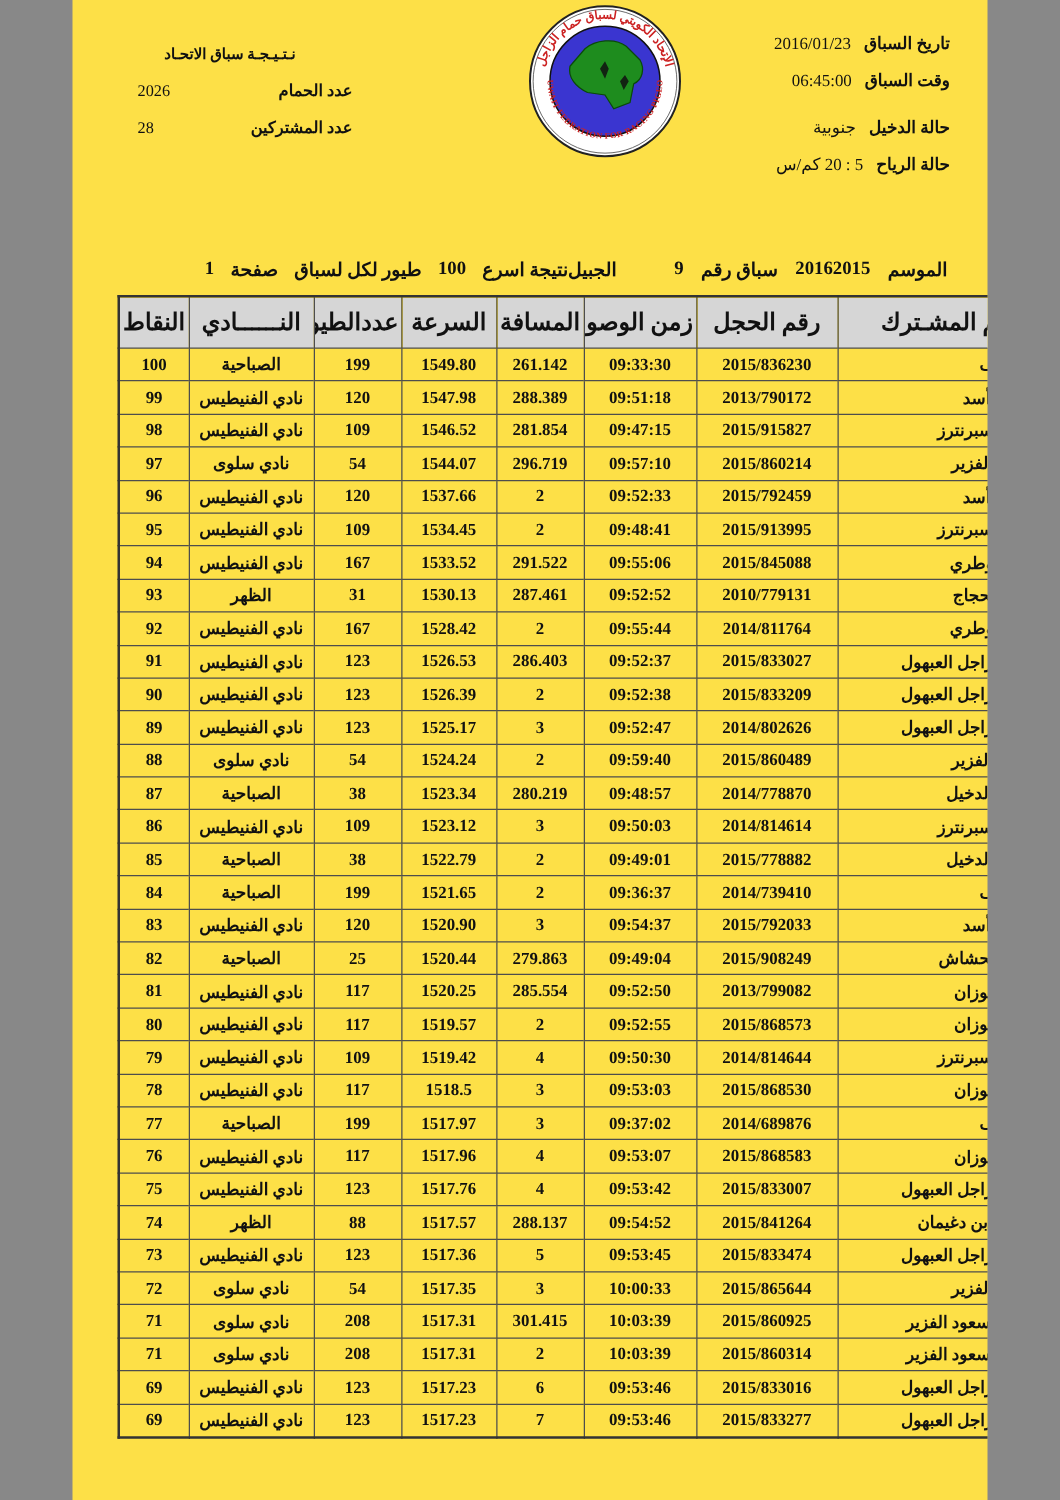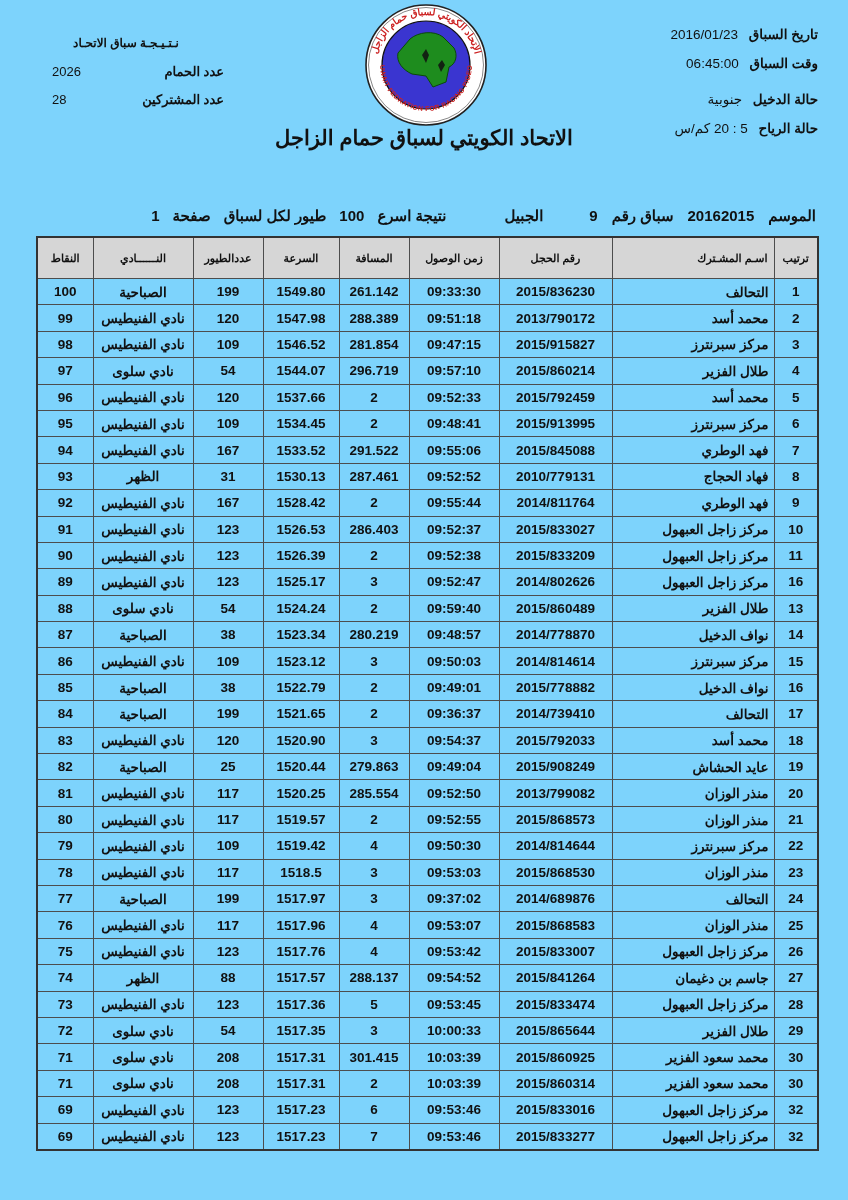--- a/index.html
+++ b/index.html
@@ -1,19 +1,19 @@
 <!DOCTYPE html>
 <html lang="ar"><head>
 <meta charset="utf-8">
 <style>
   html,body { margin:0; padding:0; background:#888; }
   .page {
-    position:relative; width:848px; height:1200px; margin:0 auto;
-    background:#7dd3fc; overflow:hidden;
-    font-family:Liberation Sans, sans-serif;
+    position:relative; width:732px; height:1200px; margin:0 auto;
+    background:#fde047; overflow:hidden;
+    font-family:Liberation Serif, serif;
     color:#111;
   }
 
   
   .meta-right {
     position:absolute; top:26px; right:30px; direction:rtl; text-align:right;
     font-size:13.5px;
   }
   .meta-right .line { margin-bottom:13px; white-space:nowrap; }
   .meta-right .lbl { font-weight:bold; }
@@ -42,35 +42,35 @@
     font-size:13.5px; font-weight:bold; direction:rtl; white-space:nowrap;
   }
 
   
   .seasonbar {
     position:absolute; top:207px; right:32px; left:36px; direction:rtl;
     display:flex; align-items:center; font-size:15px; font-weight:bold; white-space:nowrap;
   }
   .seasonbar .grp { display:flex; gap:14px; }
   .seasonbar .g1 { margin-left:46px; }
-  .seasonbar .loc { margin-left:58px; }
+  .seasonbar .loc { }
   .seasonbar .g3 { gap:13px; }
 
   
   .results {
     position:absolute; top:236px; left:36px;
     border-collapse:collapse; table-layout:fixed; width:781px;
     direction:rtl;
     border:2px solid #333;
   }
   .results th, .results td {
     border:1px solid #4d4d4d; overflow:hidden; white-space:nowrap; padding:0 2px;
   }
   .results th {
-    background:#d6d6d6; font-weight:bold; font-size:11px; height:40px; text-align:center;
+    background:#d6d6d6; font-weight:bold; font-size:19px; height:40px; text-align:center;
   }
   .results td { height:25.4px; font-size:13.5px; font-weight:bold; text-align:center; }
   .results td.name-cell { text-align:right; padding-right:5px; }
   .results th.h-name { text-align:right; padding-right:6px; letter-spacing:1px; }
 </style>
 </head>
 <body>
 
 <div class="page">
 
@@ -114,21 +114,20 @@
     <path id="arcTop" d="M 12,62 A 50,50 0 0 1 112,62" fill="none"></path>
     <path id="arcBot" d="M 16,62 A 46,46 0 0 0 108,62" fill="none"></path>
     <text font-size="9.5" font-weight="bold" fill="#cc2222">
       <textPath href="#arcTop" startOffset="50%" text-anchor="middle">الإتحاد الكويتي لسباق حمام الزاجل</textPath>
     </text>
     <text font-size="6.8" font-weight="bold" fill="#cc2222" letter-spacing="0.4">
       <textPath href="#arcBot" startOffset="50%" text-anchor="middle">KUWAIT FEDRATION FOR RACING PIGEON</textPath>
     </text>
   </svg>
 
-  <div class="fed-title">الاتحاد الكويتي لسباق حمام الزاجل</div>
 
   <div class="seasonbar">
     <div class="grp g1">
       <span>الموسم</span>
       <span>20162015</span>
       <span>سباق رقم</span>
       <span>9</span>
     </div>
     <div class="loc">الجبيل</div>
     <div class="grp g3">

